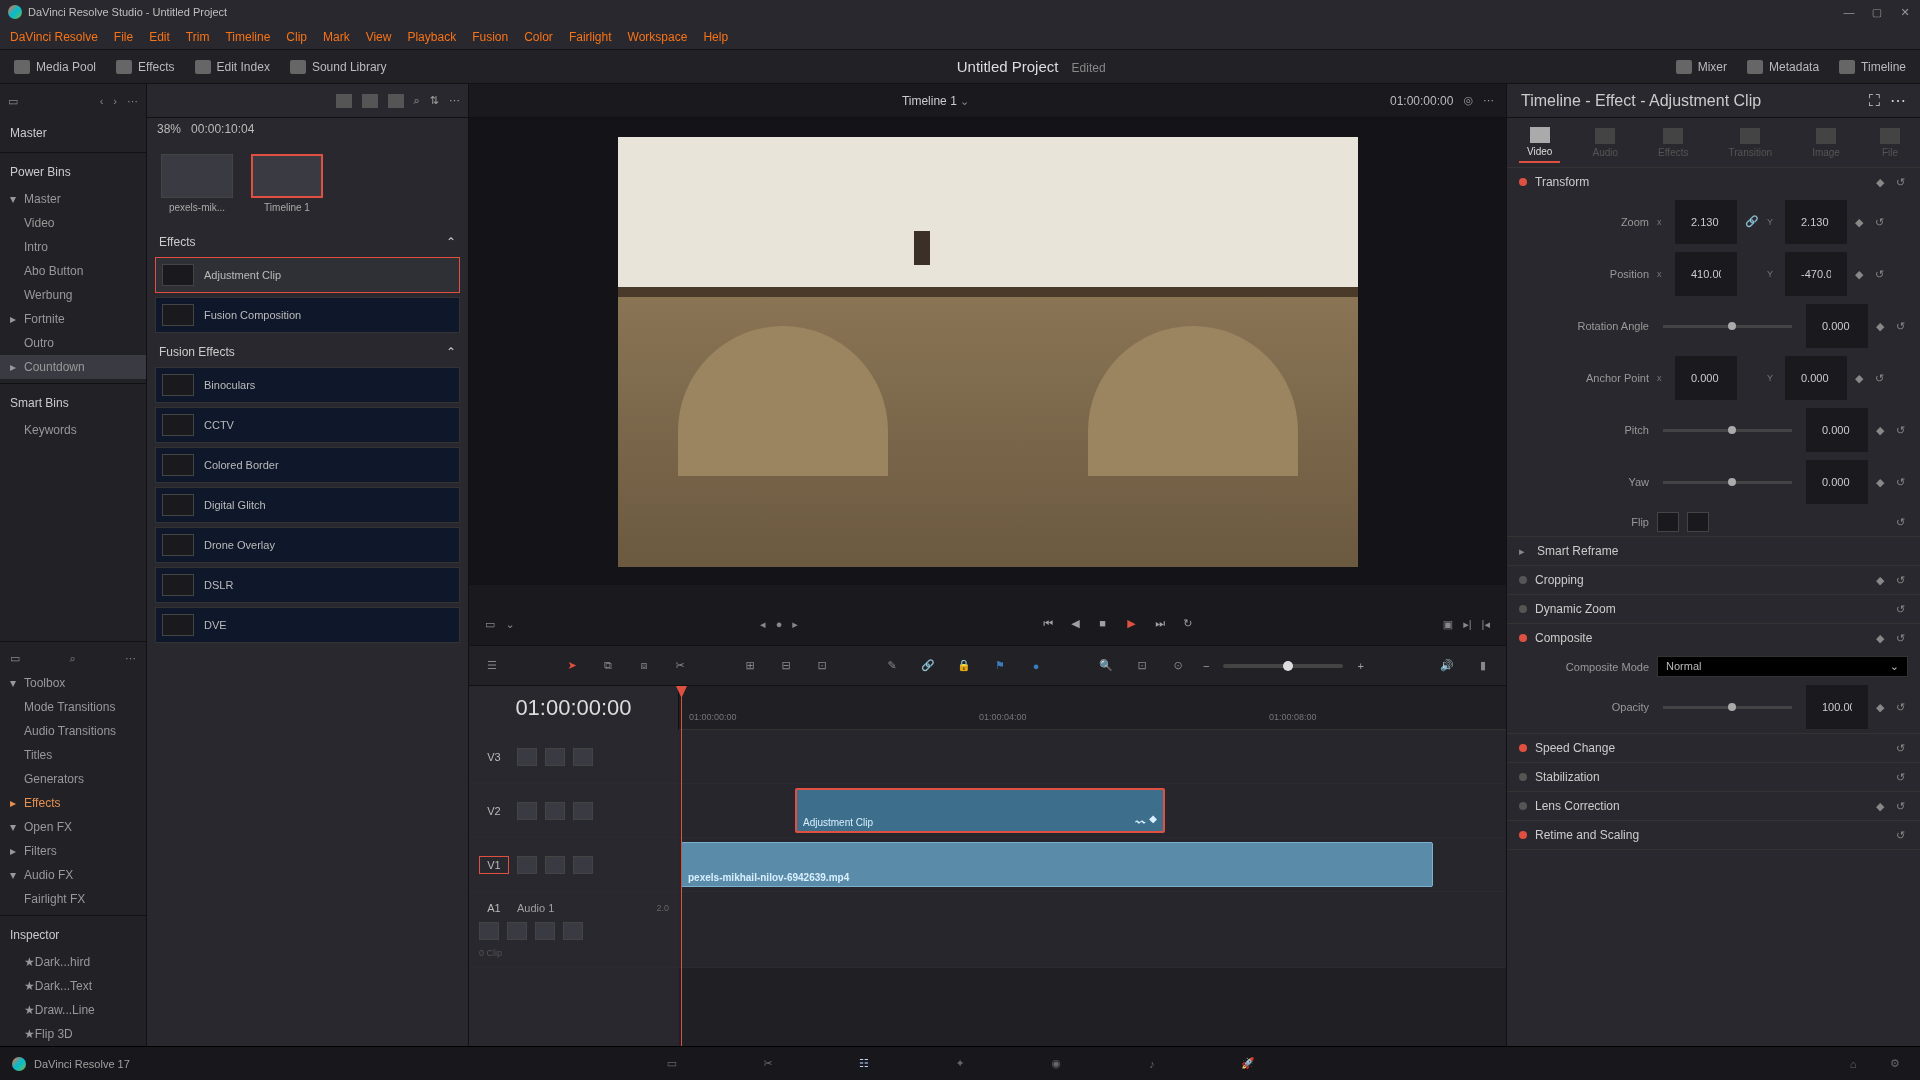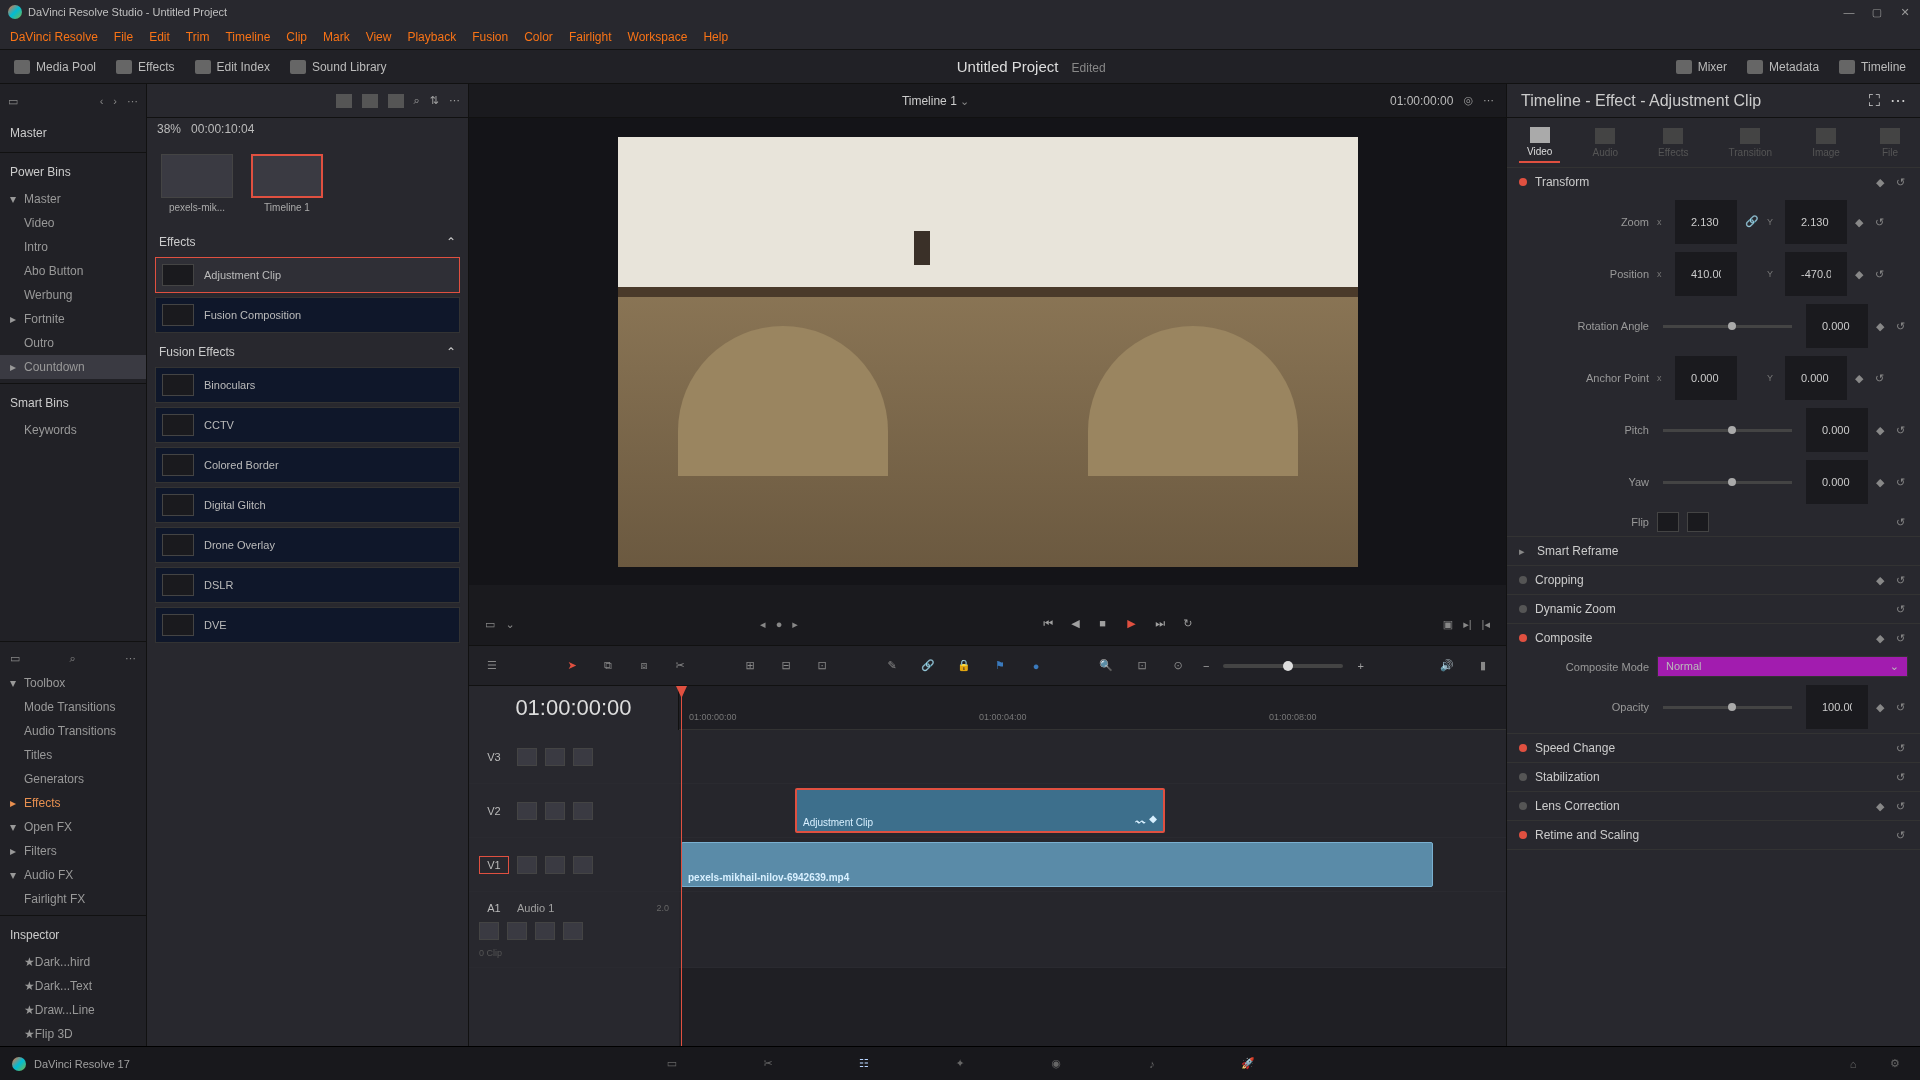--- a/index.html
+++ b/index.html
@@ -125,21 +125,21 @@
 .insp-kf { width: 12px; height: 12px; cursor: pointer; color: #888; }
 
 .insp-row { display: flex; align-items: center; padding: 4px 12px; gap: 8px; }
 .insp-label { width: 130px; text-align: right; font-size: 11px; color: #999; }
 .insp-field { width: 62px; background: #1a1a1e; border: none; color: #ccc; font-size: 11px; text-align: left; padding: 16px; }
 .insp-axis { font-size: 9px; color: #777; width: 10px; }
 .link-icon { width: 14px; height: 14px; color: #888; cursor: pointer; }
 .insp-slider { flex: 1; height: 3px; background: #444; position: relative; margin: 0 6px; }
 .insp-slider::after { content:''; position:absolute; width:8px; height:8px; background:#aaa; border-radius:50%; top:-3px; left:50%; }
 .flip-btn { width: 22px; height: 20px; background: #1a1a1e; border: 1px solid #444; cursor: pointer; }
-.dropdown { flex: 1; background: #a21caf; border: 1px solid #333; padding: 3px 8px; color: #bbb; font-size: 11px; display: flex; justify-content: space-between; cursor: pointer; }
+.dropdown { flex: 1; background: #000000; border: 1px solid #333; padding: 3px 8px; color: #bbb; font-size: 11px; display: flex; justify-content: space-between; cursor: pointer; }
 
 
 .bottom-nav { height: 34px; background: #18181c; display: flex; align-items: center; justify-content: center; gap: 70px; border-top: 1px solid #000; position: relative; }
 .bn-left { position: absolute; left: 12px; display: flex; align-items: center; gap: 8px; }
 .bn-right { position: absolute; right: 12px; display: flex; gap: 16px; }
 .page-btn { width: 26px; height: 22px; cursor: pointer; display: flex; align-items: center; justify-content: center; color: #666; }
 .page-btn.active { color: #b8d4ff; }
 
 .stack { display: flex; flex-direction: column; }
 .headers-col { position: absolute; left: 0; top: 44px; width: 210px; }

